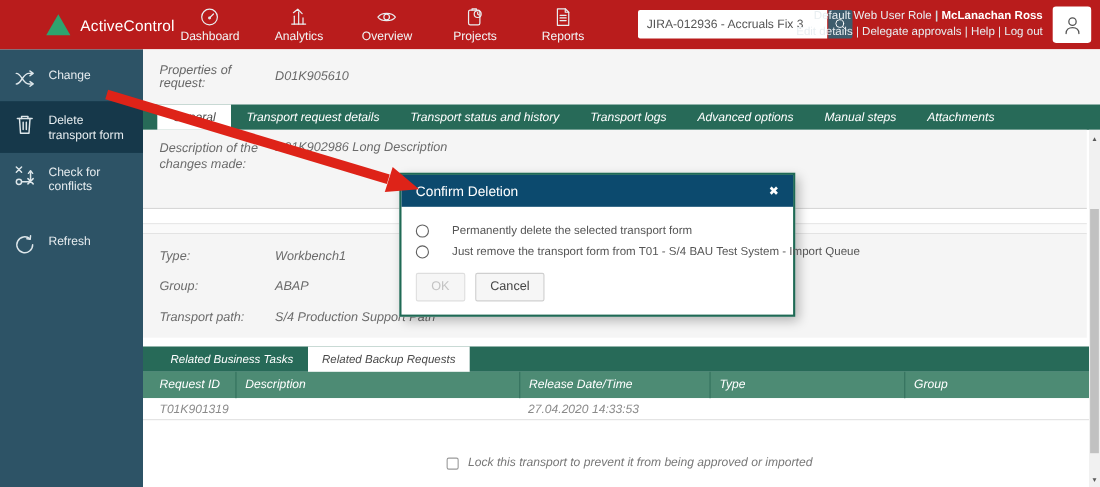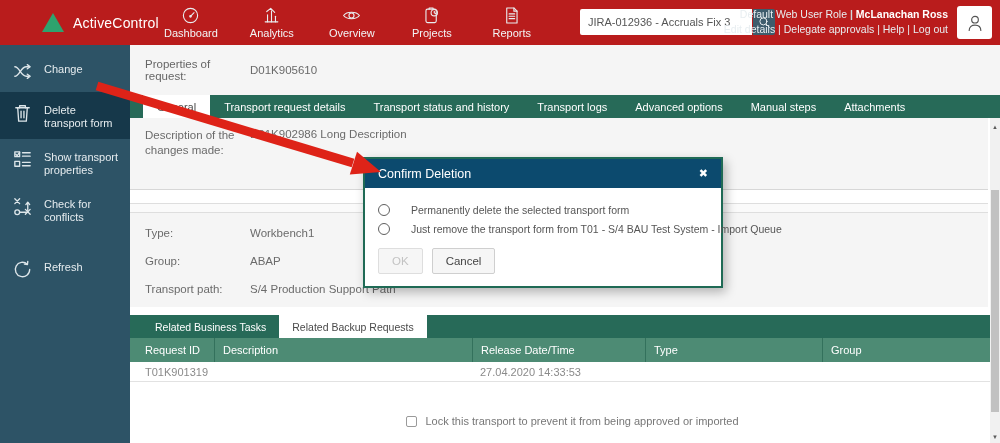--- a/index.html
+++ b/index.html
@@ -37,21 +37,21 @@
 
   
   .sidebar { position:absolute; left:0; top:45px; width:130px; height:398px; background:#2D5366; padding-top:6px; }
   .side-item { display:flex; align-items:flex-start; gap:10px; padding:9px 6px 9px 11px; color:#E6ECEF; font-size:11px; line-height:13px; cursor:pointer; }
   .side-item svg { width:23px; height:23px; flex:none; stroke:#DDE6EA; fill:none; stroke-width:1.4; stroke-linecap:round; stroke-linejoin:round; }
   .side-item.selected { background:#16384A; }
   .side-label { width:78px; padding-top:3px; }
   .side-item.gap { margin-top:16px; }
 
   
-  .main { position:absolute; left:130px; top:45px; right:0; bottom:0; background:#fff; }
+  .main { position:absolute; left:130px; top:45px; right:0; bottom:0; background:#fff;font-style:italic; }
   .props-bar { height:50px; background:#F5F5F5; display:flex; align-items:center; padding-left:15px; font-size:11.5px; color:#666; }
   .flabel { width:105px; flex:none; }
   .props-value { color:#6a6a6a; }
 
   .tabbar { height:23px; background:#276A58; display:flex; padding-left:13px; }
   .tab { display:flex; align-items:center; padding:0 14px; font-size:11px; color:#fff; white-space:nowrap; cursor:pointer; }
   .tab.active { background:#fff; color:#4a4a4a; }
 
   .desc-panel { width:858px; height:72px; background:#F5F5F5; border-bottom:1px solid #d7d7d7; display:flex; padding:10px 0 0 15px; font-size:11.5px; color:#6b6b6b; }
   .desc-label { width:105px; flex:none; line-height:15px; }
@@ -194,29 +194,20 @@
       <svg viewBox="0 0 24 24">
           <path d="M5 7 H19"></path>
           <path d="M9 7 V5 H15 V7"></path>
           <path d="M7 7 L8 21 H16 L17 7"></path>
           <path d="M10.5 10.5 V17.5 M13.5 10.5 V17.5"></path>
         </svg>
       <span class="side-label">Delete transport form</span>
     </div>
     <div class="side-item">
       <svg viewBox="0 0 24 24">
-          <rect x="4" y="4" width="5" height="5"></rect>
-          <path d="M5 6.5 L6.5 8 L9 4.5"></path>
-          <rect x="4" y="14" width="5" height="5"></rect>
-          <path d="M12 5 H20 M12 8.5 H20 M12 15 H20 M12 18.5 H20"></path>
-        </svg>
-      <span class="side-label">Show transport properties</span>
-    </div>
-    <div class="side-item">
-      <svg viewBox="0 0 24 24">
           <path d="M4 4 L9 9 M9 4 L4 9"></path>
           <path d="M15 20 L20 15 M15 15 L20 20"></path>
           <circle cx="6.5" cy="18" r="2.5"></circle>
           <path d="M9 18 H17.5 V8"></path>
           <path d="M15.5 10 L17.5 7.5 L19.5 10"></path>
         </svg>
       <span class="side-label">Check for conflicts</span>
     </div>
     <div class="side-item gap">
       <svg viewBox="0 0 24 24">

